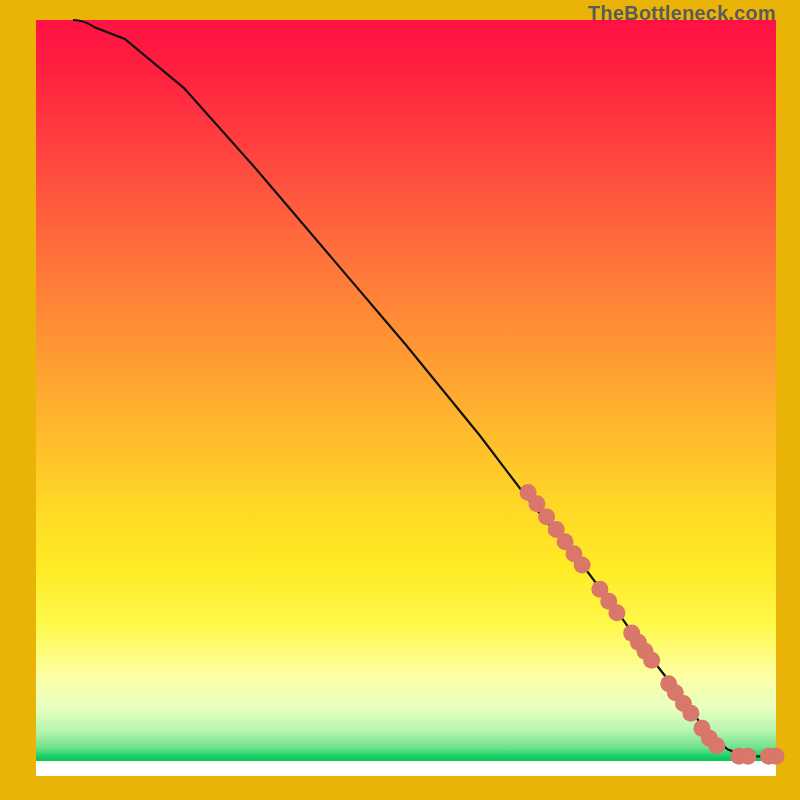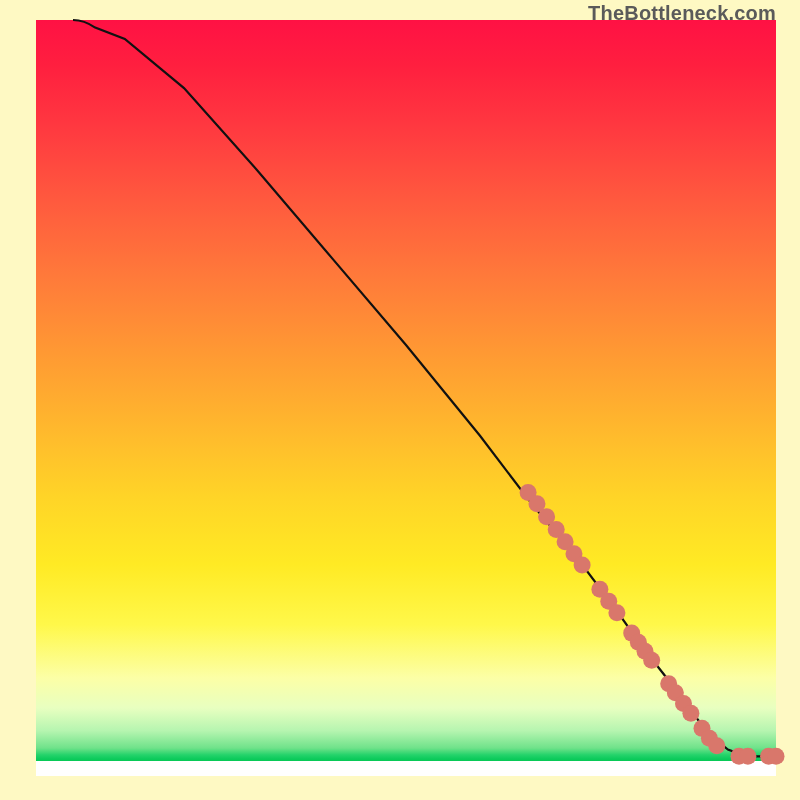--- a/index.html
+++ b/index.html
@@ -8,21 +8,21 @@
     width: 800px;
     height: 800px;
     background: #000000;
     overflow: hidden;
     font-family: Arial, Helvetica, sans-serif;
   }
   .stage {
     position: relative;
     width: 800px;
     height: 800px;
-    background: #fef9c3;
+    background: #eab308;
   }
   .plot-area {
     position: absolute;
     left: 36px;
     top: 20px;
     width: 740px;
     height: 756px;
   }
   .gradient-bg {
     position: absolute;

